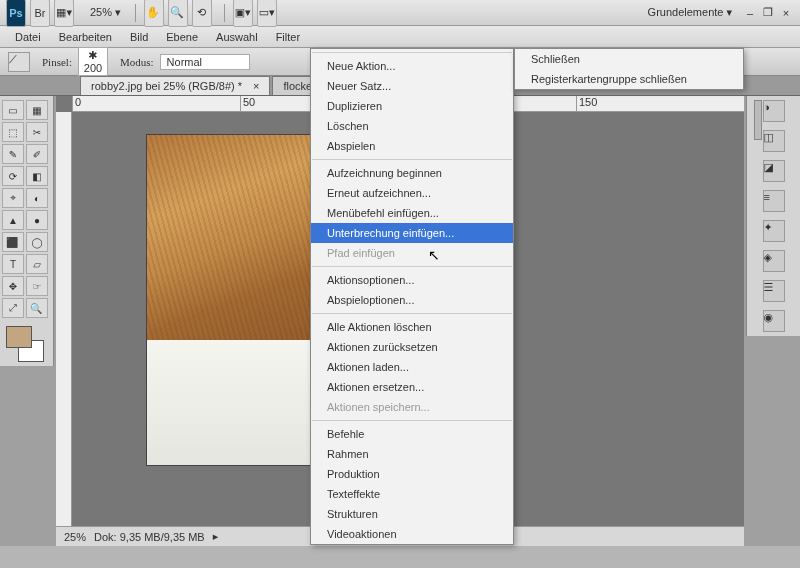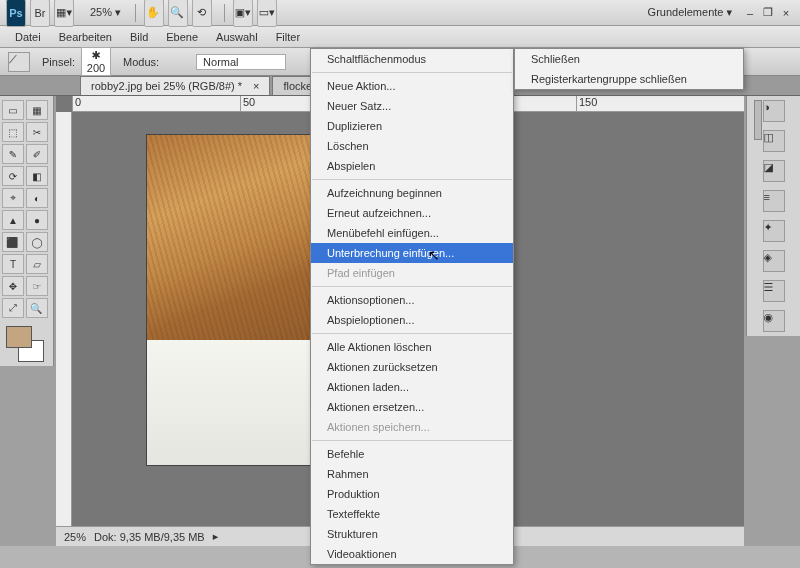--- a/index.html
+++ b/index.html
@@ -10,23 +10,23 @@
 .topbar .sep { width:1px; height:18px; background:#999; margin:0 8px; }
 .topbar .spacer { flex:1; }
 .topbar .ws { padding:2px 8px; }
 .winbtn { width:16px; text-align:center; margin-left:2px; }
 
 .menubar { background:linear-gradient(#e8e8e8,#d6d6d6); height:22px; display:flex; align-items:center; padding:0 6px; border-bottom:1px solid #999; }
 .menubar .mi { padding:3px 9px; cursor:default; }
 
 .optbar { background:linear-gradient(#e4e4e4,#cacaca); height:28px; display:flex; align-items:center; padding:0 8px; border-bottom:1px solid #888; gap:6px; }
 .optbar .brush { width:22px; height:20px; border:1px solid #999; background:#ddd; }
-.optbar .lbl { margin-left:6px; }
+.optbar .lbl { margin-left:6px;font-family:Liberation Serif, serif; }
 .optbar .val { border:1px solid #aaa; background:#fff; padding:1px 4px; min-width:30px; text-align:center; }
-.optbar .dd { border:1px solid #aaa; background:#fff; padding:1px 6px; min-width:90px;margin-left:31px; }
+.optbar .dd { border:1px solid #aaa; background:#fff; padding:1px 6px; min-width:90px; }
 
 .tabbar { background:#9a9a9a; height:20px; display:flex; align-items:flex-end; padding-left:80px; border-bottom:1px solid #666; }
 .tab { background:#cfcfcf; padding:3px 10px; margin-right:2px; border:1px solid #777; border-bottom:none; font-size:10px; display:flex; align-items:center; gap:11px; }
 .tab.active { background:#e8e8e8; }
 .tab .x { cursor:pointer; }
 
 .workarea { position:relative; height:450px; background:#a0a0a0; }
 .toolbox { position:absolute; left:0; top:0; width:54px; background:#d4d4d4; border-right:1px solid #888; padding:4px 2px; display:flex; flex-wrap:wrap; gap:2px; }
 .toolbox .tool { width:22px; height:20px; background:#ddd; border:1px solid #aaa; display:flex; align-items:center; justify-content:center; font-size:10px; }
 .toolbox .swatch { width:46px; height:36px; margin-top:6px; position:relative; }
@@ -159,21 +159,20 @@
       <div class="pico">◉</div>
     </div>
   <div class="statusbar">
     <span>25%</span>
     <span>Dok: 9,35 MB/9,35 MB</span>
     <span>▸</span>
   </div>
 </div>
 
 <div class="ctxmenu menu1" id="menu1">
-    <div class="item">Schaltflächenmodus</div>
     <div class="sep"></div>
     <div class="item">Neue Aktion...</div>
     <div class="item">Neuer Satz...</div>
     <div class="item">Duplizieren</div>
     <div class="item">Löschen</div>
     <div class="item">Abspielen</div>
     <div class="sep"></div>
     <div class="item">Aufzeichnung beginnen</div>
     <div class="item">Erneut aufzeichnen...</div>
     <div class="item">Menübefehl einfügen...</div>

